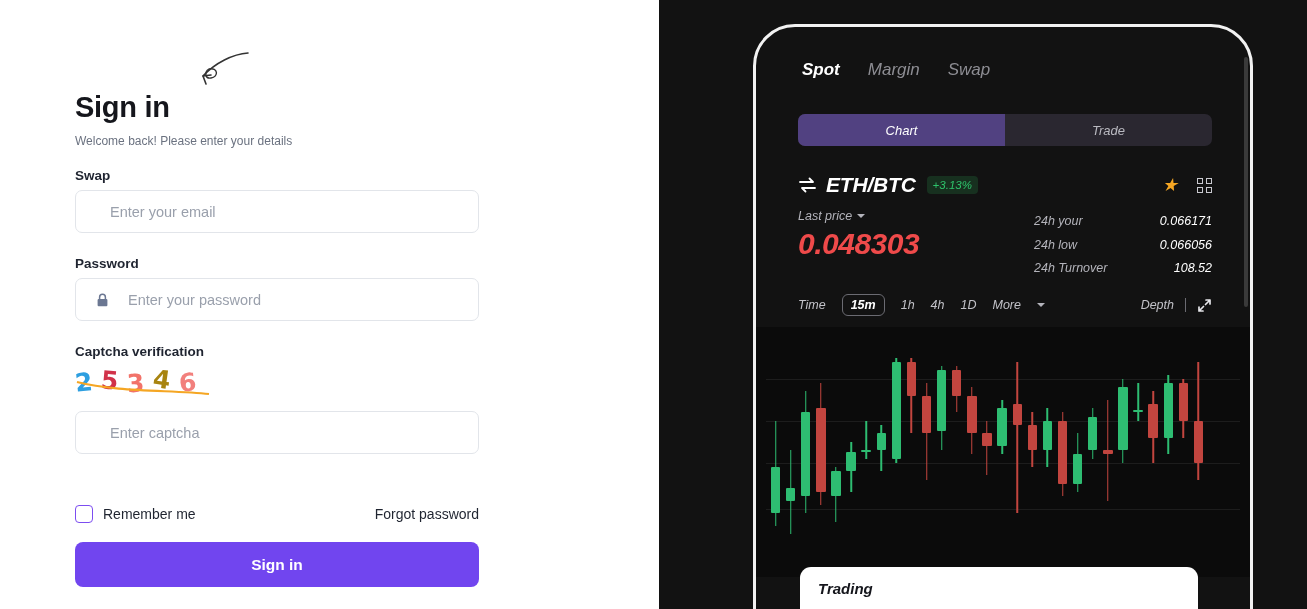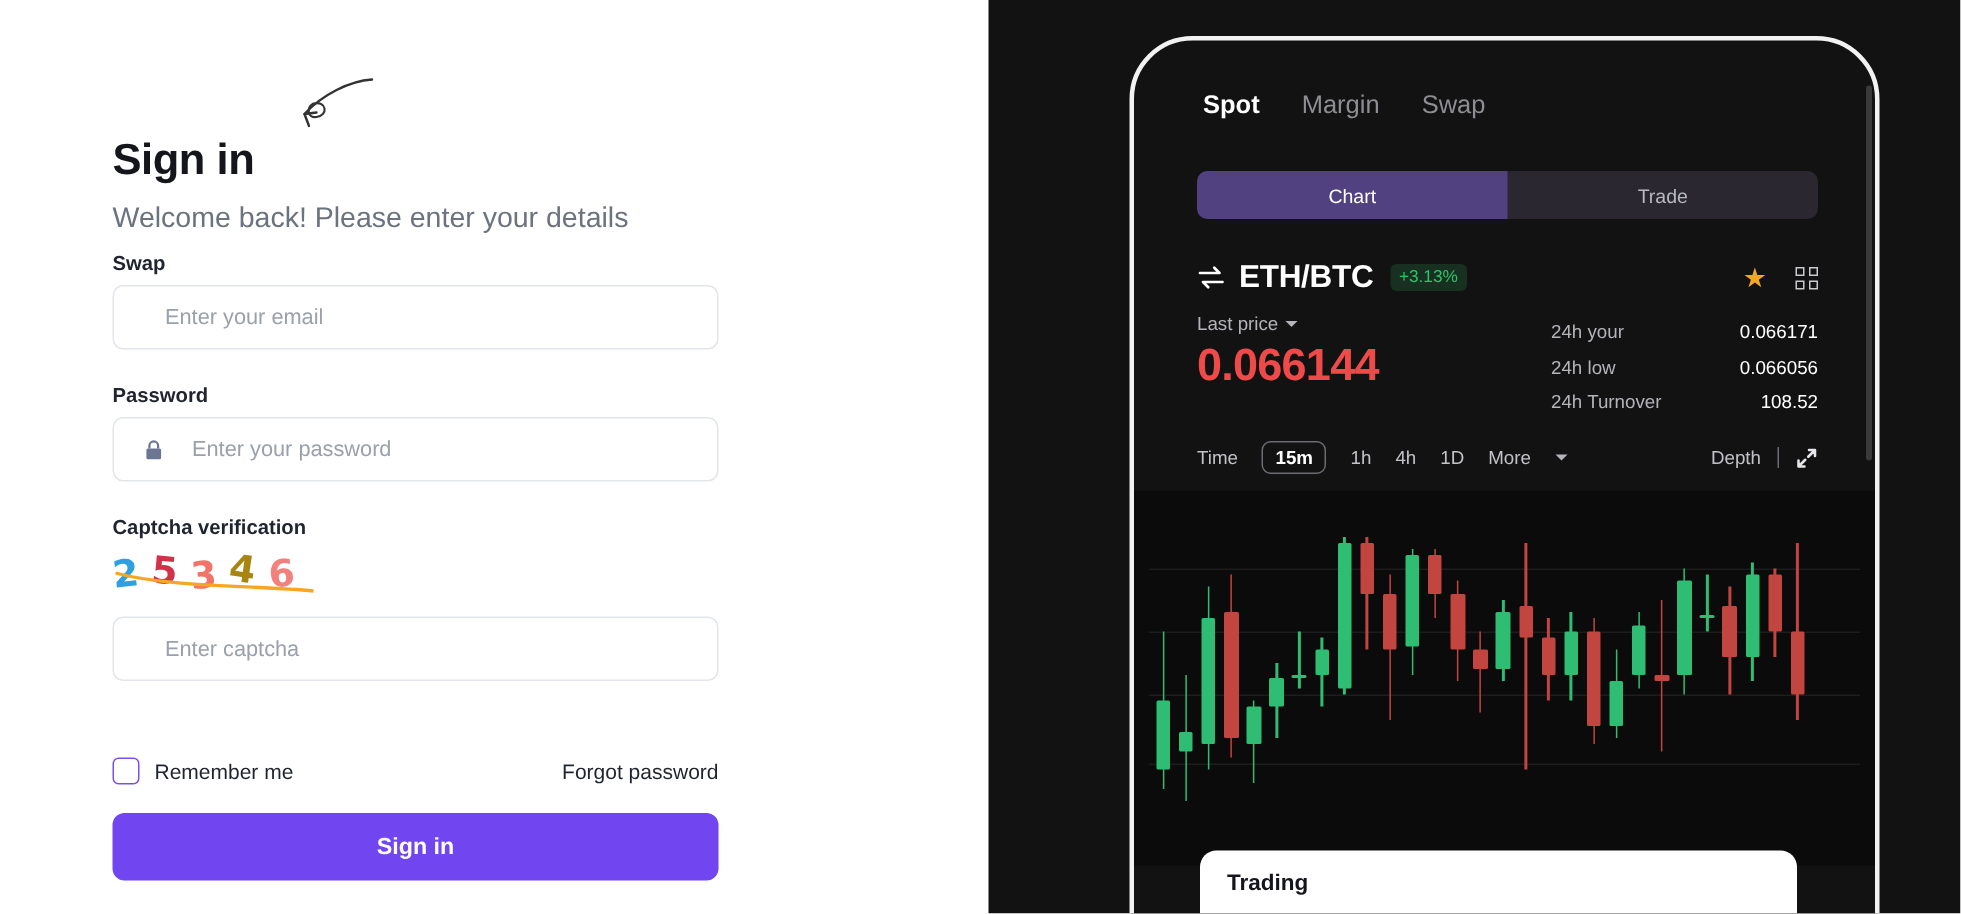--- a/index.html
+++ b/index.html
@@ -22,21 +22,21 @@
 
   .doodle-arrow { position: absolute; left: 98px; top: 45px; width: 80px; height: 50px; pointer-events: none; }
 
   .title {
     position: absolute; top: 92px; left: 0;
     font-size: 29px; font-weight: bold; color: #15161c;
     letter-spacing: -0.3px; line-height: 1.1;
   }
   .subtitle {
     position: absolute; top: 134px; left: 0;
-    font-size: 19px; color: #6b7280; line-height: 1.3;
+    font-size: 12px; color: #6b7280; line-height: 1.3;
   }
 
   .field-label {
     font-size: 13.5px; color: #1f2430; font-weight: bold;
     display: block; margin-bottom: 7px;
   }
   .field-group { position: absolute; left: 0; width: 404px; }
   .fg-email   { top: 168px; }
   .fg-pass    { top: 256px; }
   .fg-captcha { top: 344px; }
@@ -101,20 +101,21 @@
     cursor: pointer;
   }
 
   
   .right-pane {
     position: relative;
     width: 648px; height: 609px;
     background: #121212;
     flex: 0 0 648px;
     overflow: hidden;
+    font-style: italic;
   }
   .phone-frame {
     position: absolute;
     left: 94px; top: 24px;
     width: 500px; height: 640px;
     border: 3px solid #f2f2f2;
     border-radius: 42px;
     background: #121212;
   }
   .phone-screen {
@@ -303,21 +304,21 @@
               <i></i>
             </span>
         </span>
       </div>
 
       <div class="price-block">
         <div class="price-label">
           <span>Last price</span>
           <span class="caret-down"></span>
         </div>
-        <div class="price-value">0.066144</div>
+        <div class="price-value">0.048303</div>
       </div>
 
       <div class="stats-block">
         <div class="stat-row">
           <span class="stat-k">24h your</span>
           <span class="stat-v">0.066171</span>
         </div>
         <div class="stat-row">
           <span class="stat-k">24h low</span>
           <span class="stat-v">0.066056</span>

